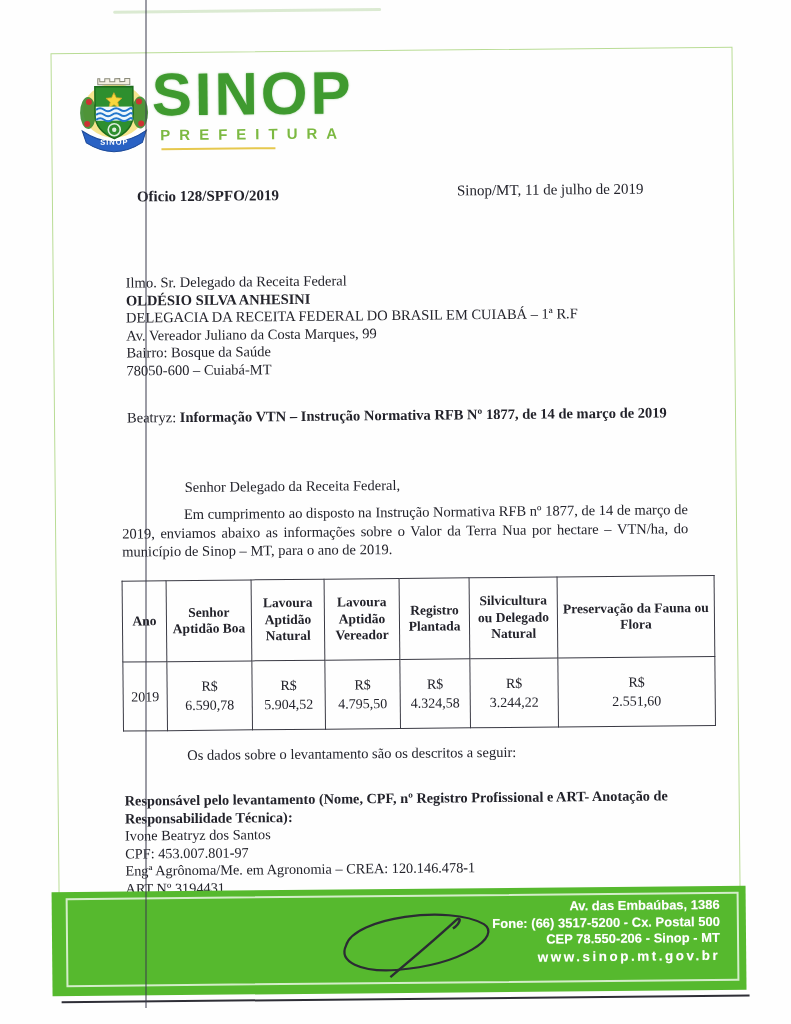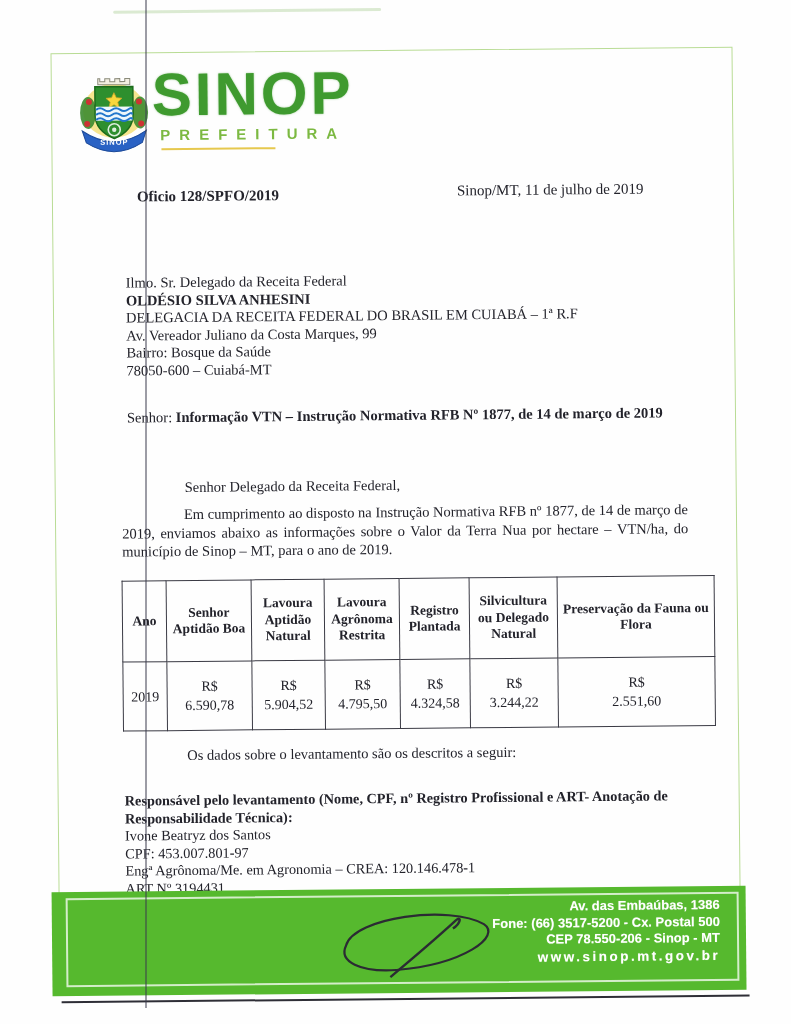--- a/index.html
+++ b/index.html
@@ -135,42 +135,42 @@
     <div class="recipient">
       <div>Ilmo. Sr. Delegado da Receita Federal</div>
       <div class="b">OLDÉSIO SILVA ANHESINI</div>
       <div>DELEGACIA DA RECEITA FEDERAL DO BRASIL EM CUIABÁ – 1ª R.F</div>
       <div>Av. Vereador Juliano da Costa Marques, 99</div>
       <div>Bairro: Bosque da Saúde</div>
       <div>78050-600 – Cuiabá-MT</div>
     </div>
 
     <div class="subject">
-      <span>Senhor: </span><span class="b">Informação VTN – Instrução Normativa RFB Nº 1877, de 14 de março de 2019</span>
+      <span>Beatryz: </span><span class="b">Informação VTN – Instrução Normativa RFB Nº 1877, de 14 de março de 2019</span>
     </div>
 
     <div class="salutation">Senhor Delegado da Receita Federal,</div>
     <div class="paragraph">Em cumprimento ao disposto na Instrução Normativa RFB nº 1877, de 14 de março de 2019, enviamos abaixo as informações sobre o Valor da Terra Nua por hectare – VTN/ha, do município de Sinop – MT, para o ano de 2019.</div>
 
     <table class="vtn">
       <colgroup>
         <col style="width:44px">
           <col style="width:85px">
           <col style="width:73px">
         <col style="width:75px">
           <col style="width:70px">
           <col style="width:88px">
         <col style="width:157px">
       </colgroup>
       <tbody>
           <tr>
         <th>Ano</th>
         <th>Senhor Aptidão Boa</th>
         <th>Lavoura Aptidão Natural</th>
-        <th>Lavoura Agrônoma Restrita</th>
+        <th>Lavoura Aptidão Vereador</th>
         <th>Registro Plantada</th>
         <th>Silvicultura ou Delegado Natural</th>
         <th>Preservação da Fauna ou Flora</th>
       </tr>
       <tr>
         <td>2019</td>
         <td><span>R$</span><br><span>6.590,78</span></td>
         <td><span>R$</span><br><span>5.904,52</span></td>
         <td><span>R$</span><br><span>4.795,50</span></td>
         <td><span>R$</span><br><span>4.324,58</span></td>

